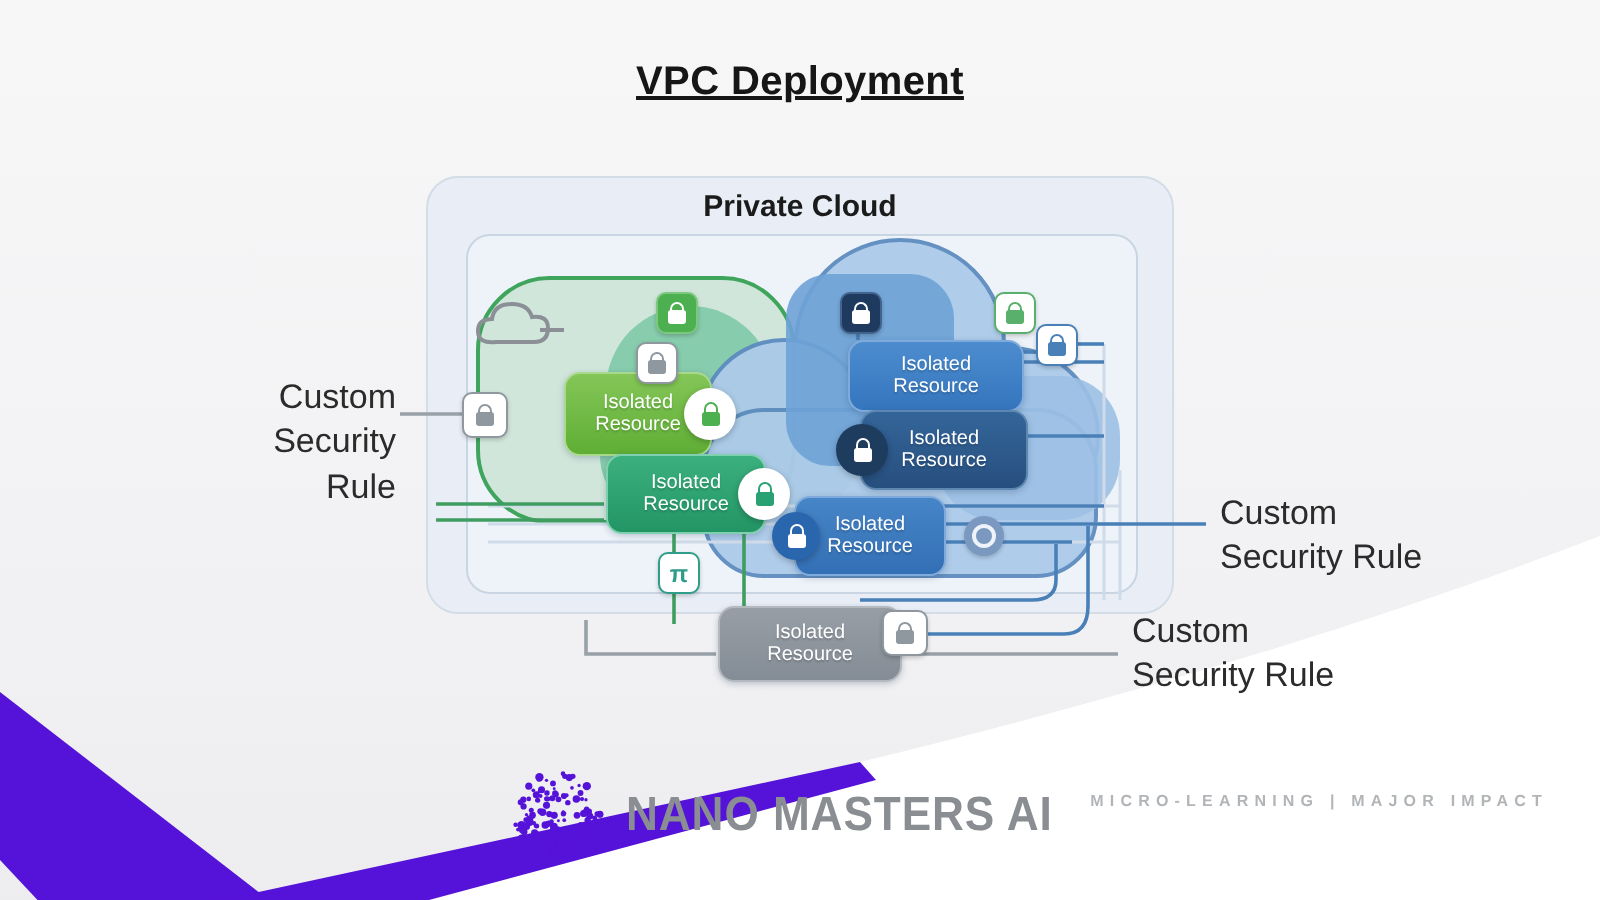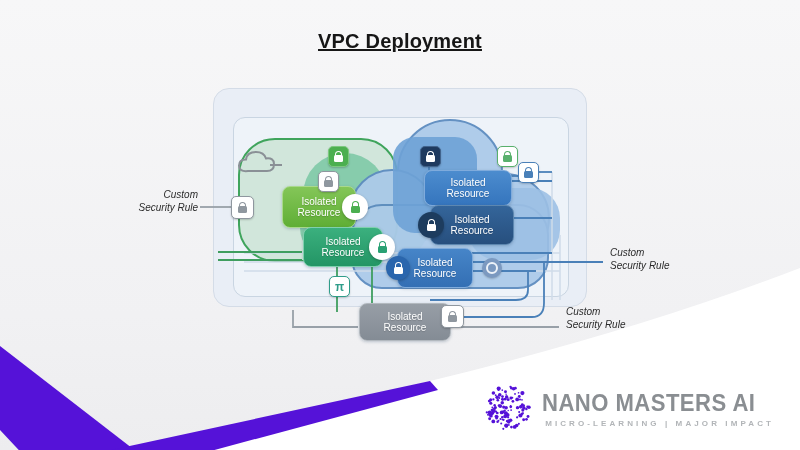--- a/index.html
+++ b/index.html
@@ -50,47 +50,48 @@
   .chip-white-green{background:#fff;border:1.5px solid #58b06c;}
   .chip-white-blue{background:#fff;border:1.5px solid #4a80b8;}
   .chip-big{width:21px;height:21px;}
   .chip-firewall{background:#fff;border:1.5px solid #2f9d8a;color:#2f9d8a;
                  font-size:12px;font-weight:700;line-height:1;}
   .target{position:absolute;z-index:4;width:20px;height:20px;border-radius:50%;
           background:#7b99c0;display:flex;align-items:center;justify-content:center;
           box-shadow:0 1px 2px rgba(0,0,0,.2);}
   .target::after{content:"";width:8px;height:8px;border:2px solid #eef3f9;border-radius:50%;}
   
-  .sec-label{position:absolute;z-index:4;font-size:10px;color:#2b2b2b;line-height:1.32;font-style:italic;}
+  .sec-label{position:absolute;z-index:4;font-size:17px;color:#2b2b2b;line-height:1.32;}
   .sec-left{left:100px;top:188px;width:98px;text-align:right;}
   .sec-right{left:610px;top:246px;text-align:left;}
   .sec-bottom{left:566px;top:305px;text-align:left;}
   
   .brand{position:absolute;right:26px;bottom:18px;z-index:5;display:flex;
          align-items:center;gap:10px;}
-  .brand-text{display:flex;flex-direction:column;}
+  .brand-text{display:flex;flex-direction:row;}
   .brand-name{font-size:24px;font-weight:700;color:#8a8e92;letter-spacing:.5px;
               transform:scaleX(.92);transform-origin:left center;white-space:nowrap;}
   .brand-tag{font-size:8px;font-weight:700;color:#b2b5b8;letter-spacing:3.1px;
              margin-top:2px;white-space:nowrap;text-align:right;}
 </style>
 </head>
 <body>
 
 <div class="slide">
 
   <svg class="decor" width="800" height="450" viewBox="0 0 800 450">
     <path d="M60,470 L430,381 Q640,330 800,268 L800,470 Z" fill="#ffffff"></path>
     <path d="M0,346 L150,462 L30,462 L0,430 Z" fill="#5512d8"></path>
     <path d="M88,455 L430,381 L438,390 L140,470 L100,470 Z" fill="#5512d8"></path>
   </svg>
 
   <div class="slide-title">VPC Deployment</div>
 
   <div class="outer-box">
+    <div class="pc-title">Private Cloud</div>
     <div class="inner-box"></div>
   </div>
 
   <svg class="wires" width="800" height="450" viewBox="0 0 800 450">
 
     <g fill="#7ccbb1" opacity="0.8">
       <circle cx="345" cy="195" r="42"></circle>
         <circle cx="398" cy="212" r="40"></circle>
       <rect x="300" y="190" width="128" height="68" rx="30"></rect>
     </g>

